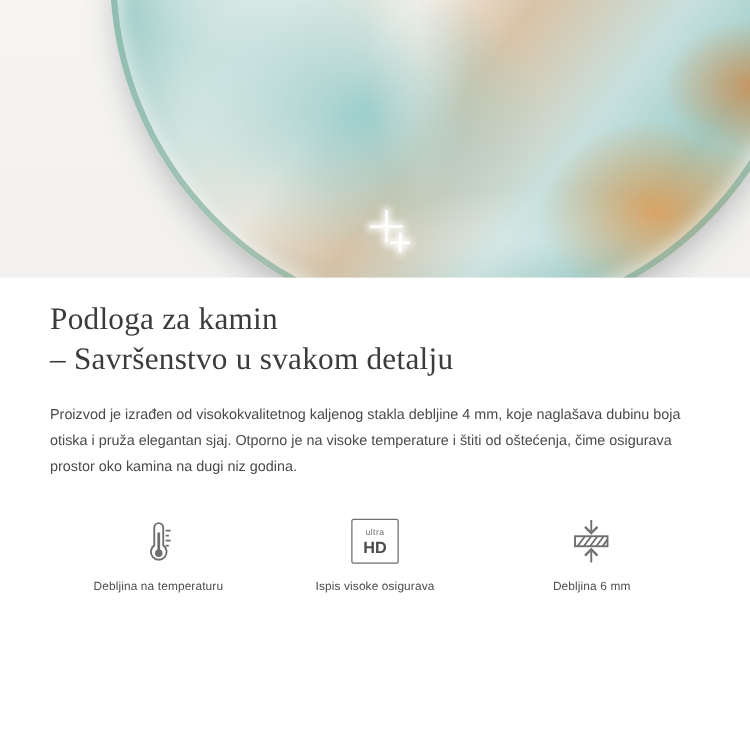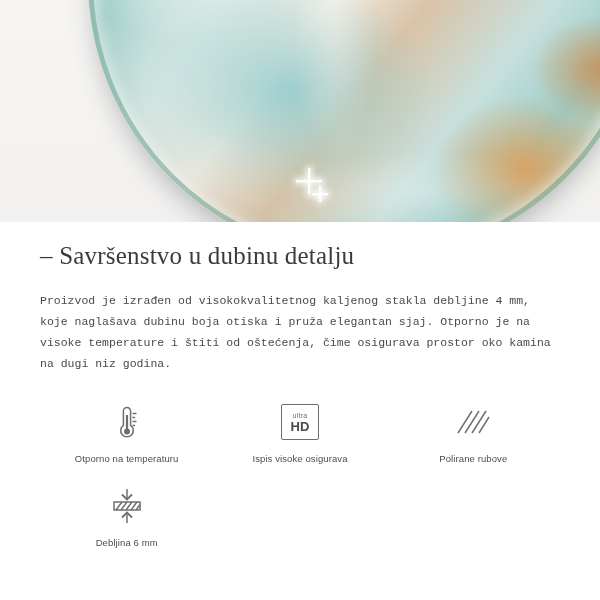--- a/index.html
+++ b/index.html
@@ -124,21 +124,20 @@
   }
   .headline .line2 {
     display: block;
   }
   .body-copy {
     margin: 18px 0 0 0;
     font-size: 11.5px;
     line-height: 21px;
     color: #4a4a4a;
     max-width: 520px;
-    font-family: Liberation Mono, monospace;
   }
 
   
   .features {
     margin-top: 26px;
     display: grid;
     grid-template-columns: repeat(3, 1fr);
     row-gap: 20px;
   }
   .feature {
@@ -194,62 +193,52 @@
       <div class="glass-art"></div>
       <div class="glass-edge"></div>
     </div>
     <div class="sparkle sparkle-1"></div>
     <div class="sparkle sparkle-2"></div>
   </div>
 
   <div class="content">
 
     <h1 class="headline">
-      <span class="line2">– Savršenstvo u dubinu detalju</span>
+      <span>Podloga za kamin</span>
+      <span class="line2">– Savršenstvo u svakom detalju</span>
     </h1>
 
     <p class="body-copy">Proizvod je izrađen od visokokvalitetnog kaljenog stakla debljine 4 mm, koje naglašava dubinu boja otiska i pruža elegantan sjaj. Otporno je na visoke temperature i štiti od oštećenja, čime osigurava prostor oko kamina na dugi niz godina.</p>
 
     <div class="features">
 
       <div class="feature">
         <div class="feature-icon">
           <svg width="34" height="40" viewBox="0 0 34 40" fill="none" stroke="#6f6f6f" stroke-width="1.5">
             <path d="M17 5.5a3.6 3.6 0 0 0-3.6 3.6v14.2a6.3 6.3 0 1 0 7.2 0V9.1A3.6 3.6 0 0 0 17 5.5z"></path>
             <circle cx="17" cy="29.5" r="3" fill="#6f6f6f" stroke="none"></circle>
             <rect x="15.9" y="13" width="2.2" height="14" fill="#6f6f6f" stroke="none"></rect>
             <path d="M22.5 11.5h4M22.5 15.5h2.6M22.5 19.5h4M22.5 23.5h2.6"></path>
           </svg>
         </div>
-        <div class="feature-label">Otporno na temperaturu</div>
+        <div class="feature-label">Debljina na temperaturu</div>
       </div>
 
       <div class="feature">
         <div class="feature-icon">
           <div class="ultrahd">
             <span class="u1">ultra</span>
             <span class="u2">HD</span>
           </div>
         </div>
         <div class="feature-label">Ispis visoke osigurava</div>
       </div>
 
 
 
-      <div class="feature">
-        <div class="feature-icon">
-          <svg width="38" height="34" viewBox="0 0 38 34" fill="none" stroke="#6f6f6f" stroke-width="1.5">
-            <path d="M4 28 L18 6"></path>
-            <path d="M11 28 L25 6"></path>
-            <path d="M18 28 L32 6"></path>
-            <path d="M25 28 L35 12"></path>
-          </svg>
-        </div>
-        <div class="feature-label">Polirane rubove</div>
-      </div>
 
       <div class="feature">
         <div class="feature-icon">
           <svg width="40" height="40" viewBox="0 0 40 40" fill="none" stroke="#6f6f6f" stroke-width="1.5">
             <path d="M20 3 V12"></path>
             <path d="M15 8.5 L20 13.5 L25 8.5" stroke-width="1.8"></path>
             <rect x="7" y="16" width="26" height="8"></rect>
             <path d="M9 24 L15 16 M14 24 L20 16 M19 24 L25 16 M24 24 L30 16 M29 24 L33 18.5"></path>
             <path d="M20 37 V28"></path>
             <path d="M15 31.5 L20 26.5 L25 31.5" stroke-width="1.8"></path>

